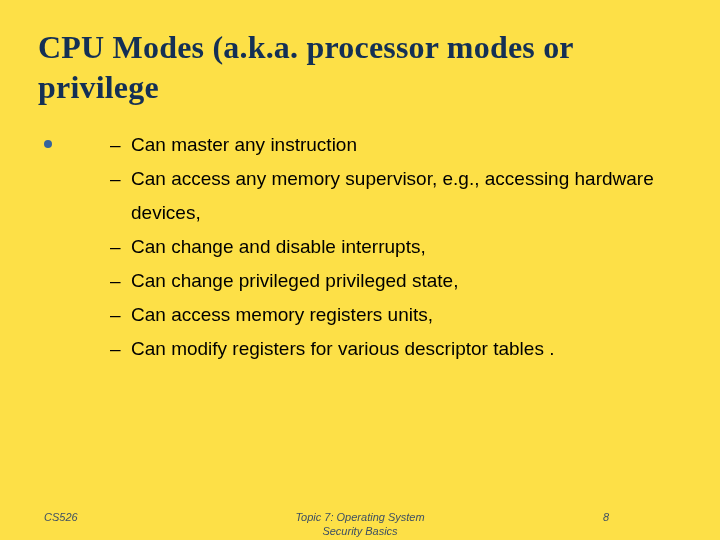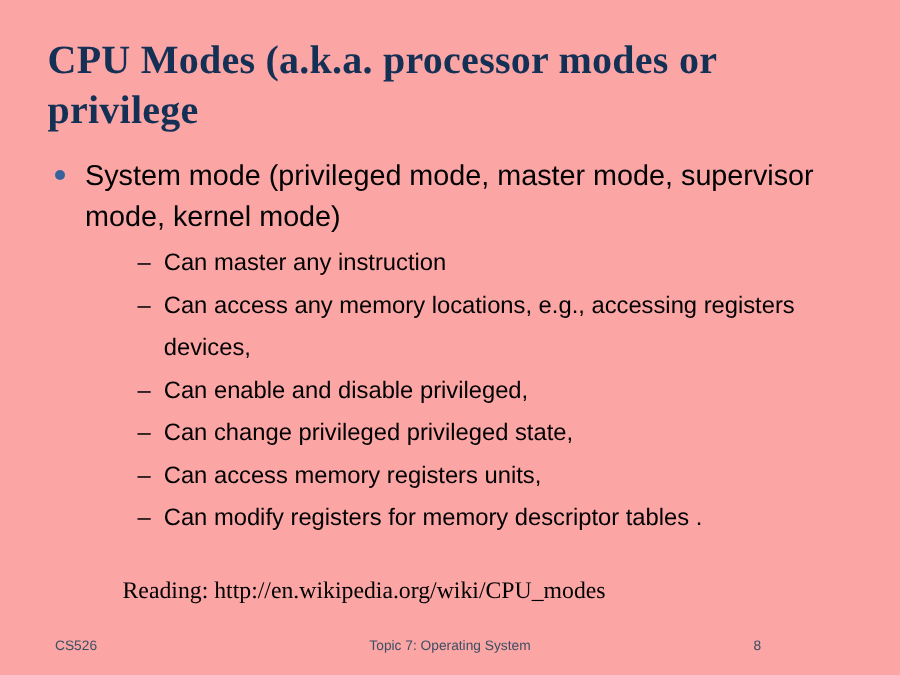--- a/index.html
+++ b/index.html
@@ -7,21 +7,21 @@
     padding: 0;
     background: #ffffff;
   }
   body {
     font-family: "Liberation Sans", sans-serif;
   }
   .slide {
     position: relative;
     width: 720px;
     height: 540px;
-    background: #fca5a5;
+    background: #fde047;
     overflow: hidden;
   }
   .slide-title {
     position: absolute;
     left: 38px;
     top: 6px;
     width: 640px;
     font-family: "Liberation Serif", serif;
     font-size: 32px;
     line-height: 40px;
@@ -87,20 +87,21 @@
     line-height: 24px;
     color: #000000;
     white-space: nowrap;
   }
   .footer {
     position: absolute;
     left: 0;
     top: 508px;
     width: 647px;
     height: 32px;
+    font-style: italic;
   }
   .footer-left {
     position: absolute;
     left: 44px;
     top: 2px;
     font-size: 11px;
     line-height: 14px;
     color: #3d4f63;
   }
   .footer-center {
@@ -129,62 +130,61 @@
 <body>
 
 <div class="slide">
 
   <h1 class="slide-title">CPU Modes (a.k.a. processor modes or privilege</h1>
 
   <div class="body-block">
 
     <div class="bullet-l1">
       <span class="marker"></span>
-      <span class="l1-text">System mode (privileged mode, master mode, supervisor mode, kernel mode)</span>
 
       <div class="sub-list">
 
         <div class="bullet-l2">
           <span class="marker-dash">–</span>
           <span class="l2-text">Can master any instruction</span>
         </div>
 
         <div class="bullet-l2">
           <span class="marker-dash">–</span>
-          <span class="l2-text">Can access any memory locations, e.g., accessing registers devices,</span>
+          <span class="l2-text">Can access any memory supervisor, e.g., accessing hardware devices,</span>
         </div>
 
         <div class="bullet-l2">
           <span class="marker-dash">–</span>
-          <span class="l2-text">Can enable and disable privileged,</span>
+          <span class="l2-text">Can change and disable interrupts,</span>
         </div>
 
         <div class="bullet-l2">
           <span class="marker-dash">–</span>
           <span class="l2-text">Can change privileged privileged state,</span>
         </div>
 
         <div class="bullet-l2">
           <span class="marker-dash">–</span>
           <span class="l2-text">Can access memory registers units,</span>
         </div>
 
         <div class="bullet-l2">
           <span class="marker-dash">–</span>
-          <span class="l2-text">Can modify registers for memory descriptor tables .</span>
+          <span class="l2-text">Can modify registers for various descriptor tables .</span>
         </div>
 
       </div>
     </div>
 
   </div>
 
-  <div class="reading-line">Reading:  http://en.wikipedia.org/wiki/CPU_modes</div>
 
   <div class="footer">
     <div class="footer-left">CS526</div>
     <div class="footer-center">
       <span>Topic 7: Operating System</span>
+      <span class="line2">Security Basics</span>
     </div>
     <div class="footer-right">8</div>
   </div>
 
 </div>
 
 </body></html>

